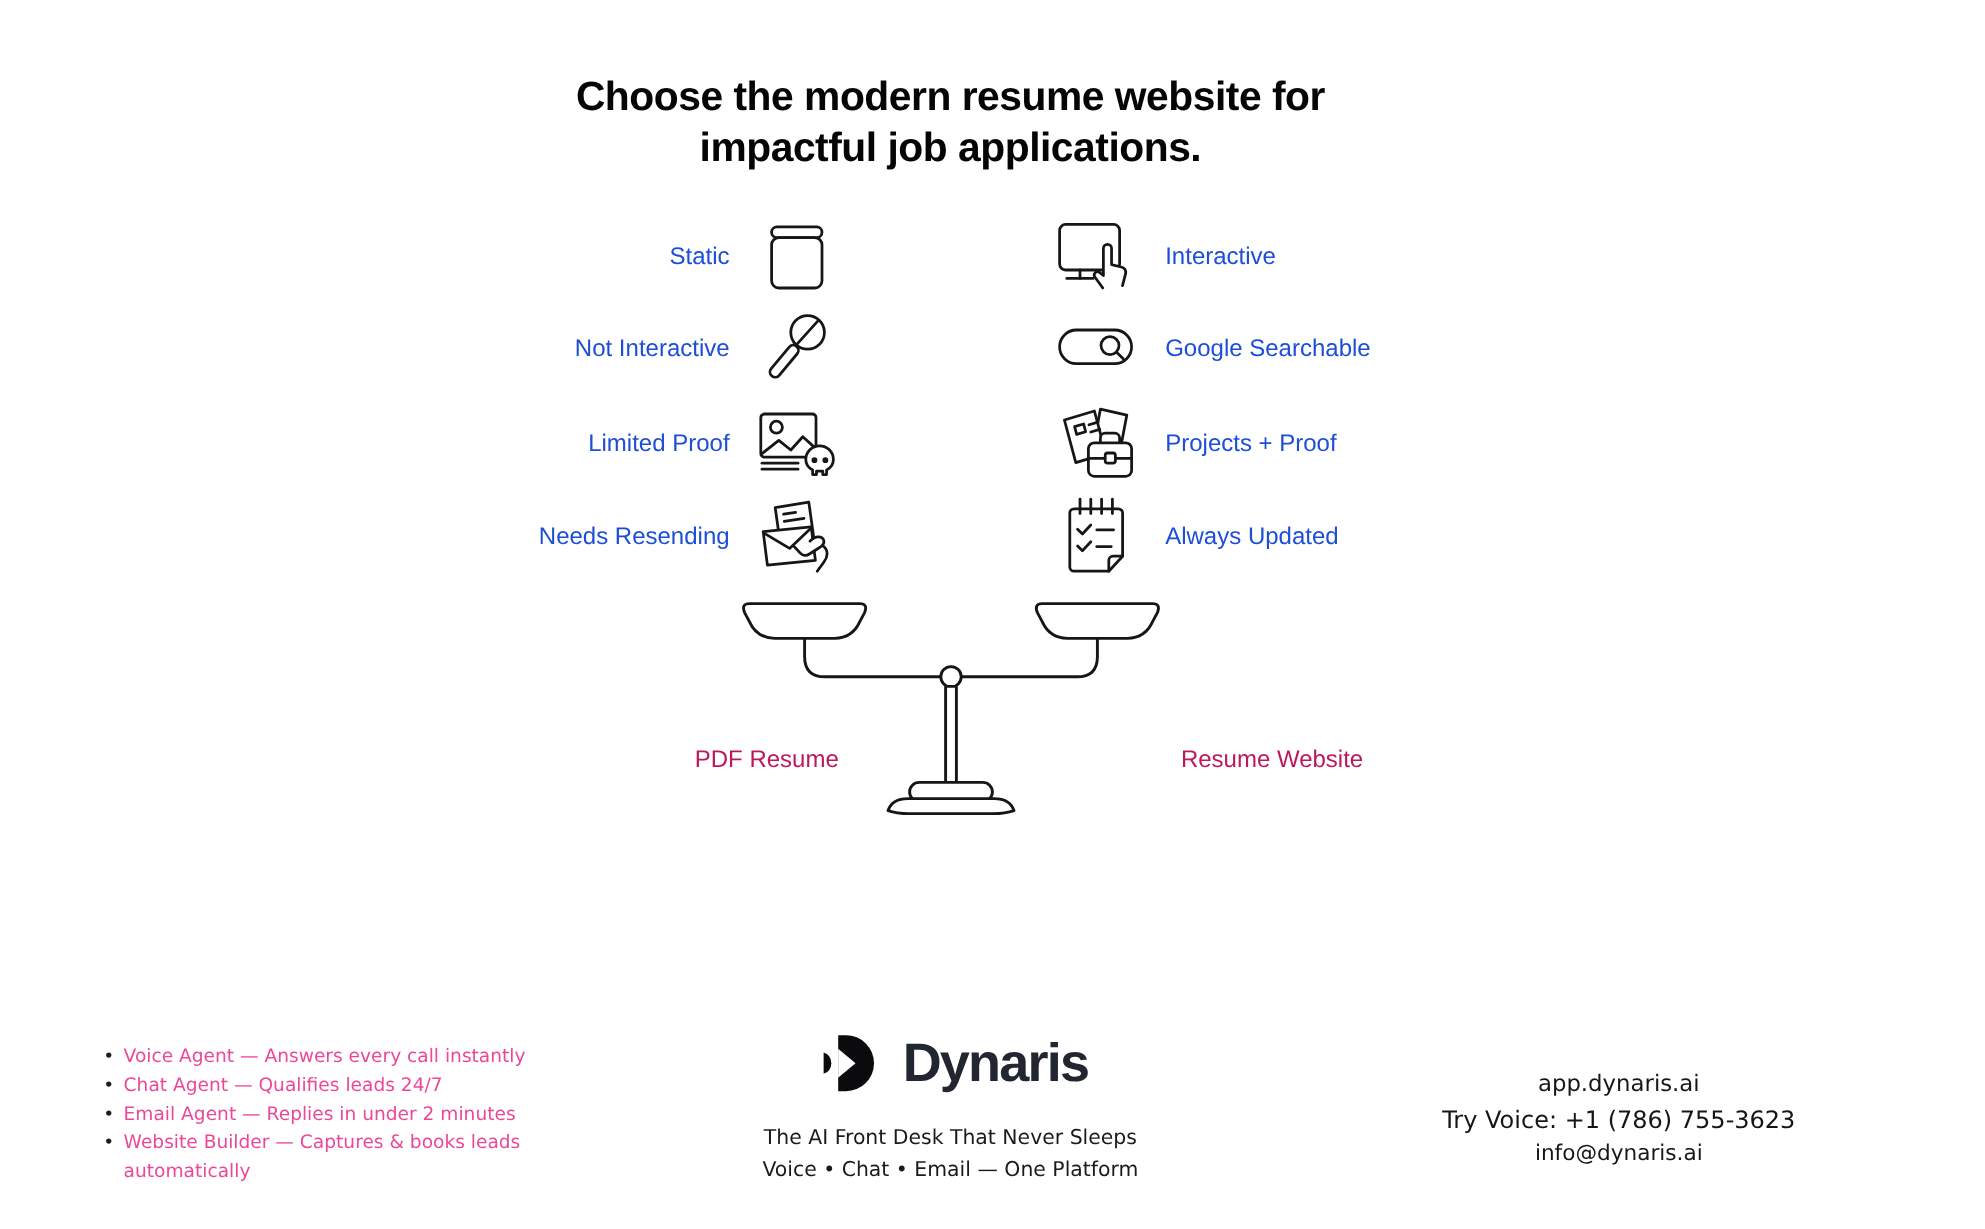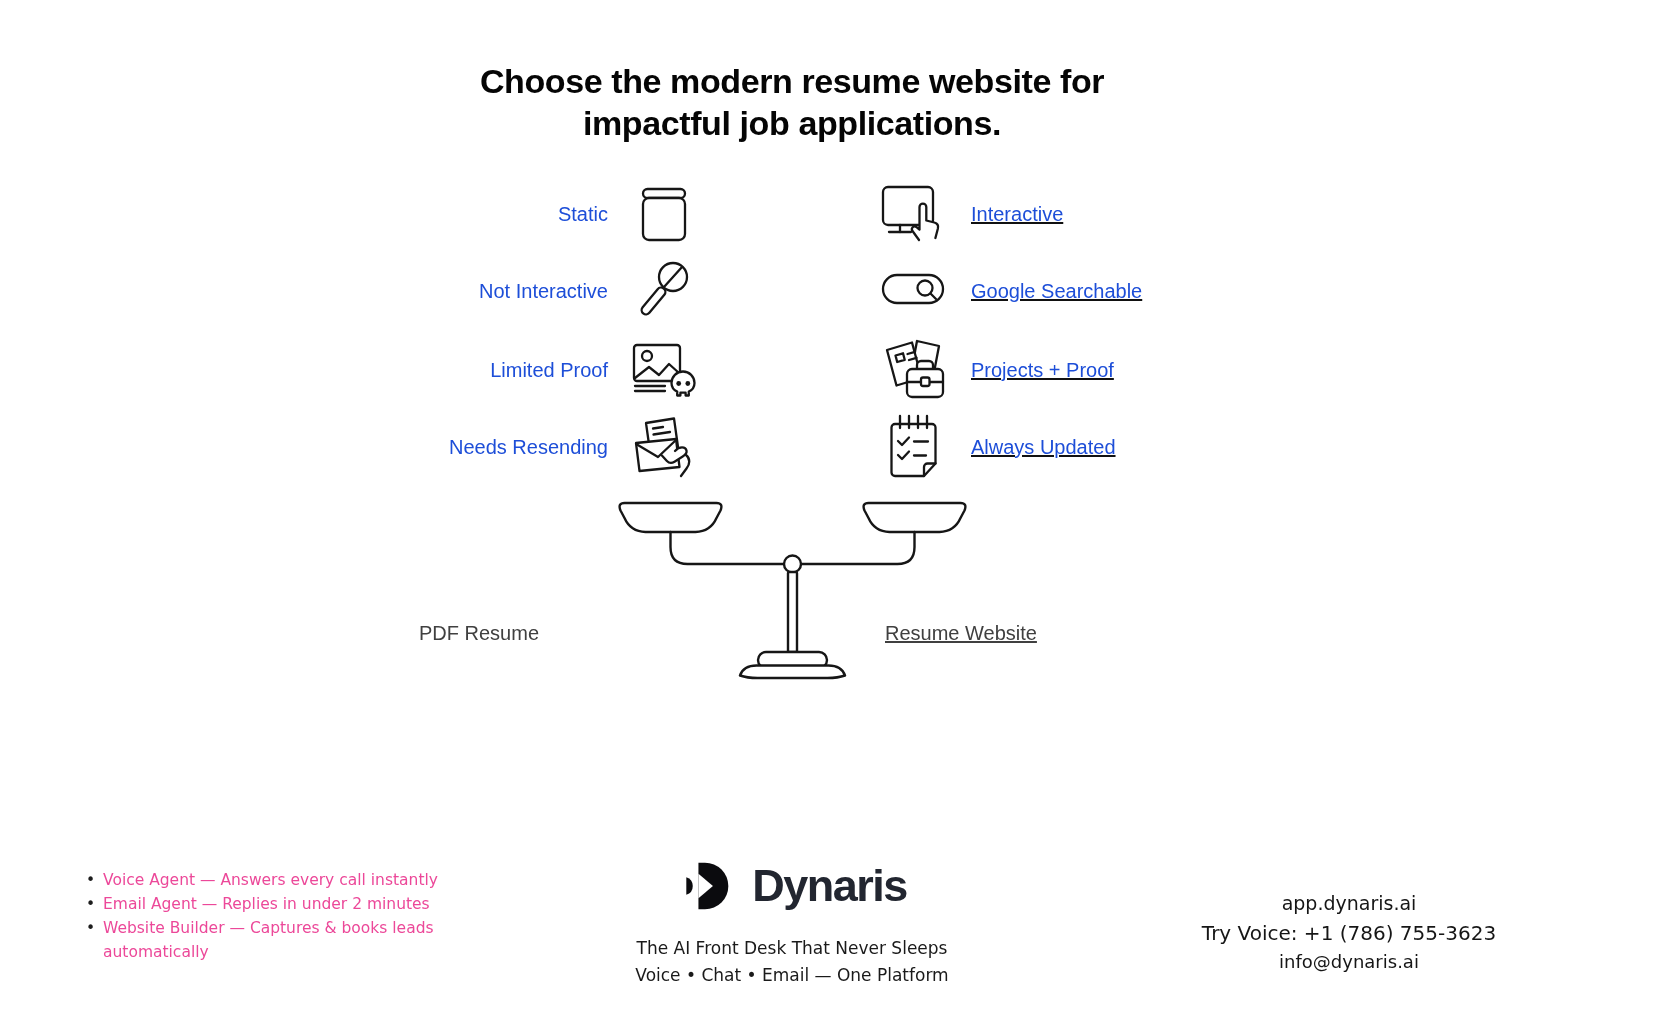--- a/index.html
+++ b/index.html
@@ -12,41 +12,41 @@
 
   
   .title{
     left:412px;top:60px;width:760px;text-align:center;
     font-size:34px;font-weight:700;line-height:42px;letter-spacing:-0.4px;color:#050505;
   }
 
   
   .cmp-row{position:absolute;height:76px;display:flex;align-items:center;}
   .cmp-row.leftside{right:952px;flex-direction:row;gap:18px;}
-  .cmp-row.rightside{left:875px;flex-direction:row;gap:20px;text-decoration:underline;}
+  .cmp-row.rightside{left:875px;flex-direction:row;gap:20px;}
   .cmp-label{font-size:20px;color:#1d4ed8;white-space:nowrap;}
   .iconbox{width:76px;height:76px;display:flex;align-items:center;justify-content:center;flex:0 0 76px;}
 
   .icon svg *{stroke:#161616;stroke-width:2.3;fill:none;stroke-linecap:round;stroke-linejoin:round;}
   .icon svg .wf{fill:#ffffff;}
   .icon svg .fd{fill:#161616;stroke:none;}
   .icon svg .thick{stroke-width:11;}
   .icon svg .thickw{stroke:#ffffff;stroke-width:6.4;}
 
   
   .scale-wrap{left:612px;top:500px;width:360px;height:180px;}
   .scale-wrap svg *{stroke:#161616;stroke-width:2.4;fill:none;stroke-linecap:round;stroke-linejoin:round;}
   .scale-wrap svg .wf{fill:#ffffff;}
 
   .verdict{
-    top:622px;width:280px;text-align:left;
-    font-size:20px;color:#404040;
+    top:622px;width:280px;text-align:right;
+    font-size:20px;color:#be185d;
   }
   .verdict.pdf{left:419px;}
-  .verdict.web{left:885px;text-decoration:underline;}
+  .verdict.web{left:856px;}
 
   
   .footer-font{font-family:"DejaVu Sans","Liberation Sans",sans-serif;}
 
   .features{left:84px;top:868px;width:424px;}
   .features ul{list-style:none;margin:0;padding:0;}
   .features li{
     position:relative;padding-left:19px;font-size:15.5px;line-height:24px;color:#ec4899;
   }
   .features li::before{
@@ -205,20 +205,21 @@
     <path class="wf" d="M128 175.5 Q131.5 165.5 144.5 165.5 H216.5 Q229.5 165.5 233 175.5 Q226 178 215.5 178 H145.5 Q135 178 128 175.5 Z"></path>
   </svg>
 </div>
 
 <div class="abs verdict pdf">PDF Resume</div>
 <div class="abs verdict web">Resume Website</div>
 
 <div class="abs features footer-font">
   <ul>
     <li>Voice Agent — Answers every call instantly</li>
+    <li>Chat Agent — Qualifies leads 24/7</li>
     <li>Email Agent — Replies in under 2 minutes</li>
     <li>Website Builder — Captures &amp; books leads automatically</li>
   </ul>
 </div>
 
 <div class="abs brand footer-font">
   <div class="brand-row">
     <svg class="logo-svg" width="56" height="56" viewBox="0 0 60 60">
       <path class="ink" d="M10 20.5 A10 10 0 0 1 10 39.5 Z"></path>
       <path class="ink" d="M23 5 h7 A25 25 0 0 1 30 55 h-7 Z"></path>

